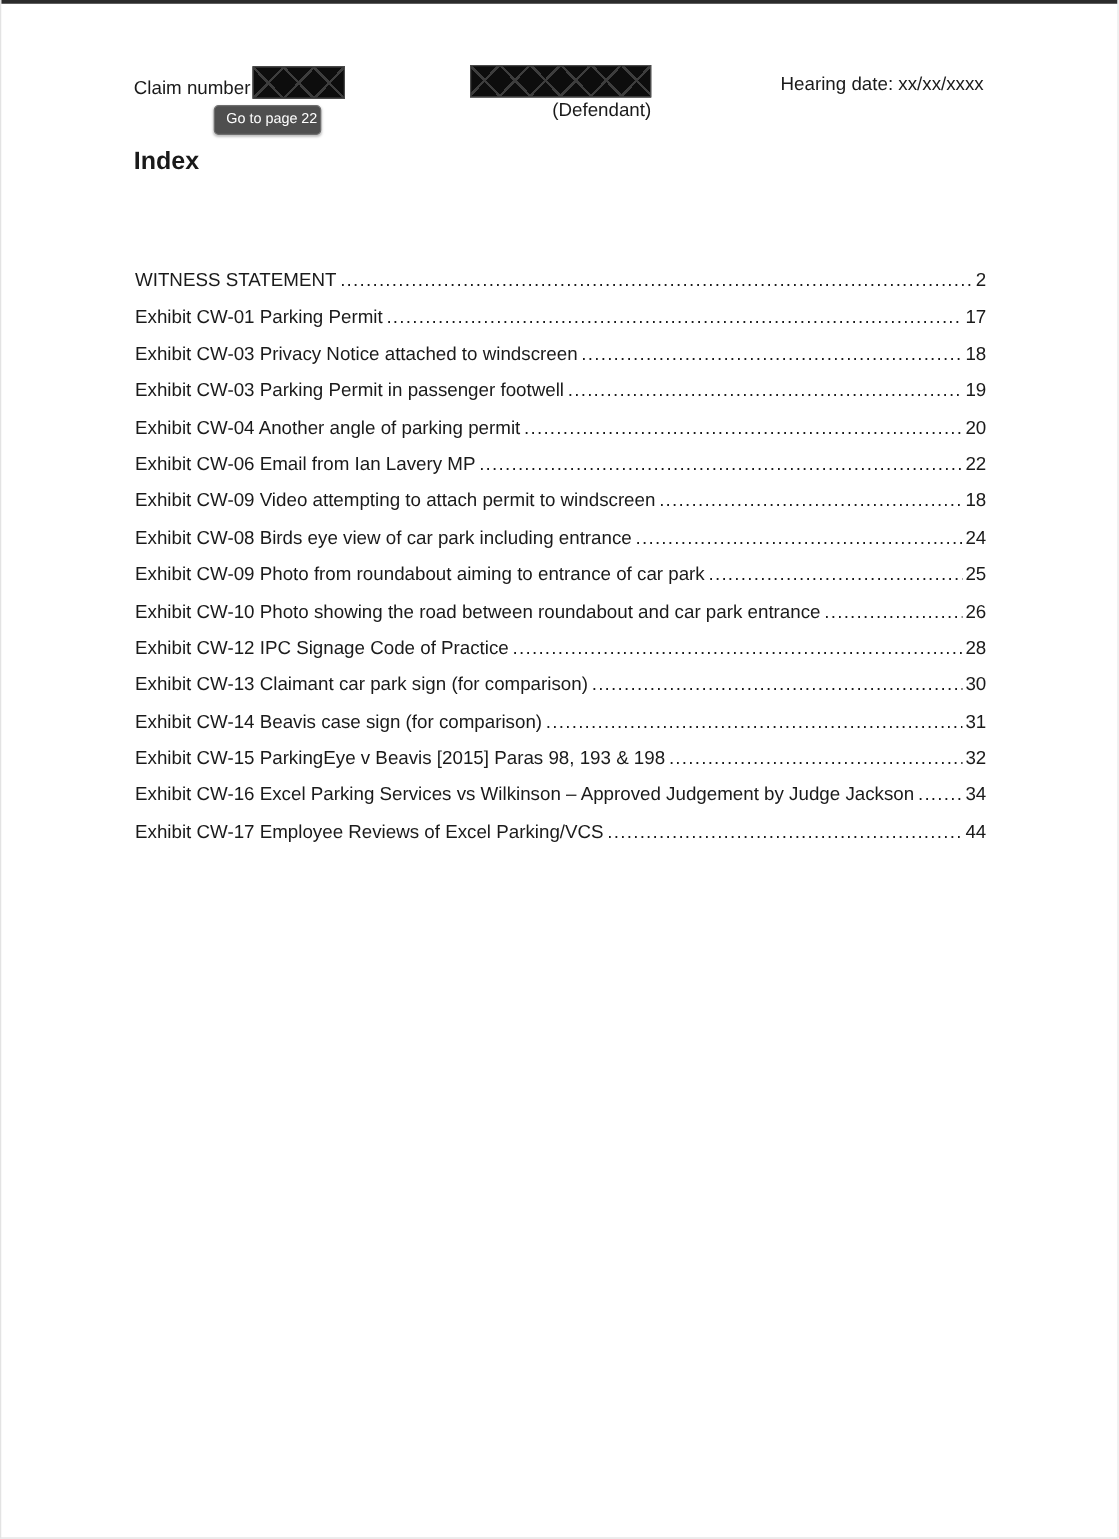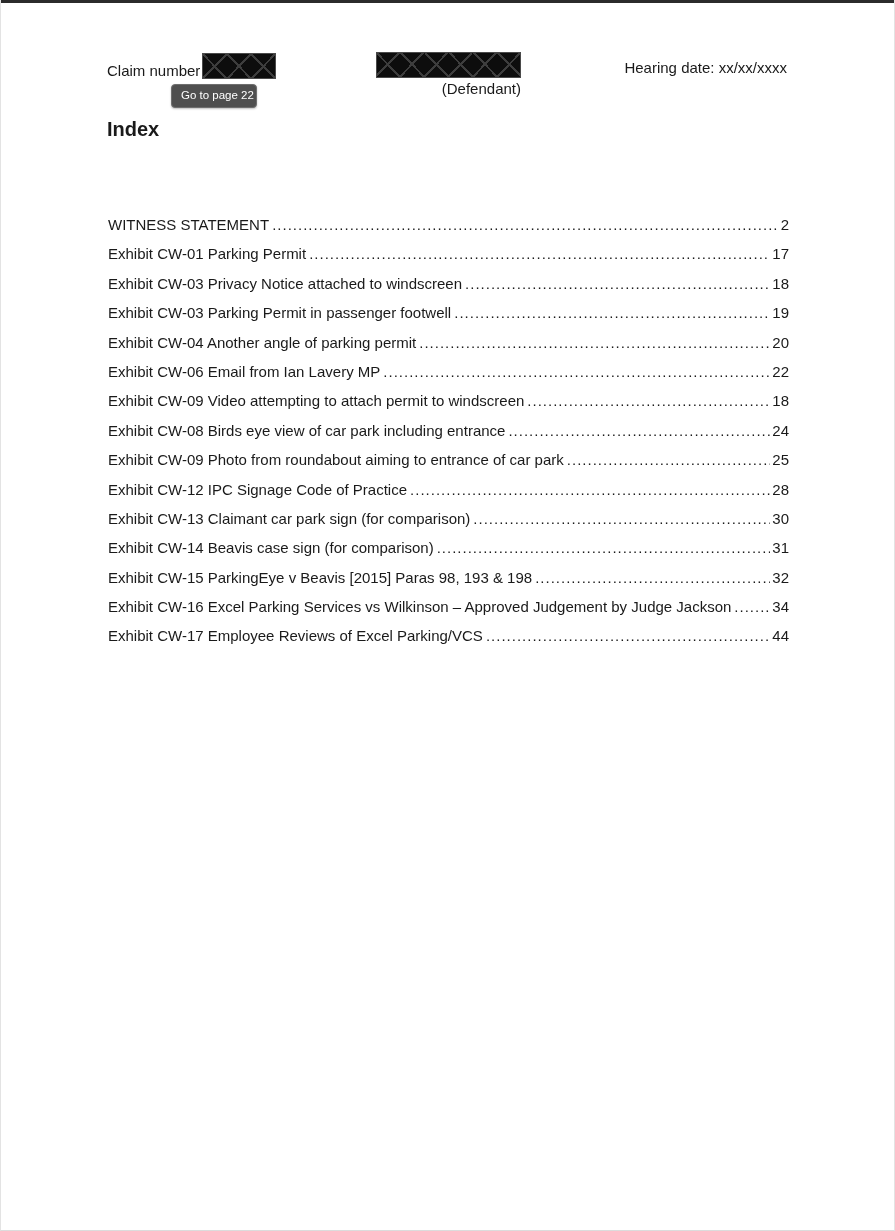--- a/index.html
+++ b/index.html
@@ -208,20 +208,25 @@
     <span class="toc-leader"></span>
     <span class="toc-page">24</span>
   </div>
 
   <div class="toc-row">
     <span class="toc-title">Exhibit CW-09 Photo from roundabout aiming to entrance of car park</span>
     <span class="toc-leader"></span>
     <span class="toc-page">25</span>
   </div>
 
+  <div class="toc-row">
+    <span class="toc-title">Exhibit CW-10 Photo showing the road between roundabout and car park entrance</span>
+    <span class="toc-leader"></span>
+    <span class="toc-page">26</span>
+  </div>
 
 
   <div class="toc-row">
     <span class="toc-title">Exhibit CW-12 IPC Signage Code of Practice</span>
     <span class="toc-leader"></span>
     <span class="toc-page">28</span>
   </div>
 
   <div class="toc-row">
     <span class="toc-title">Exhibit CW-13 Claimant car park sign (for comparison)</span>

